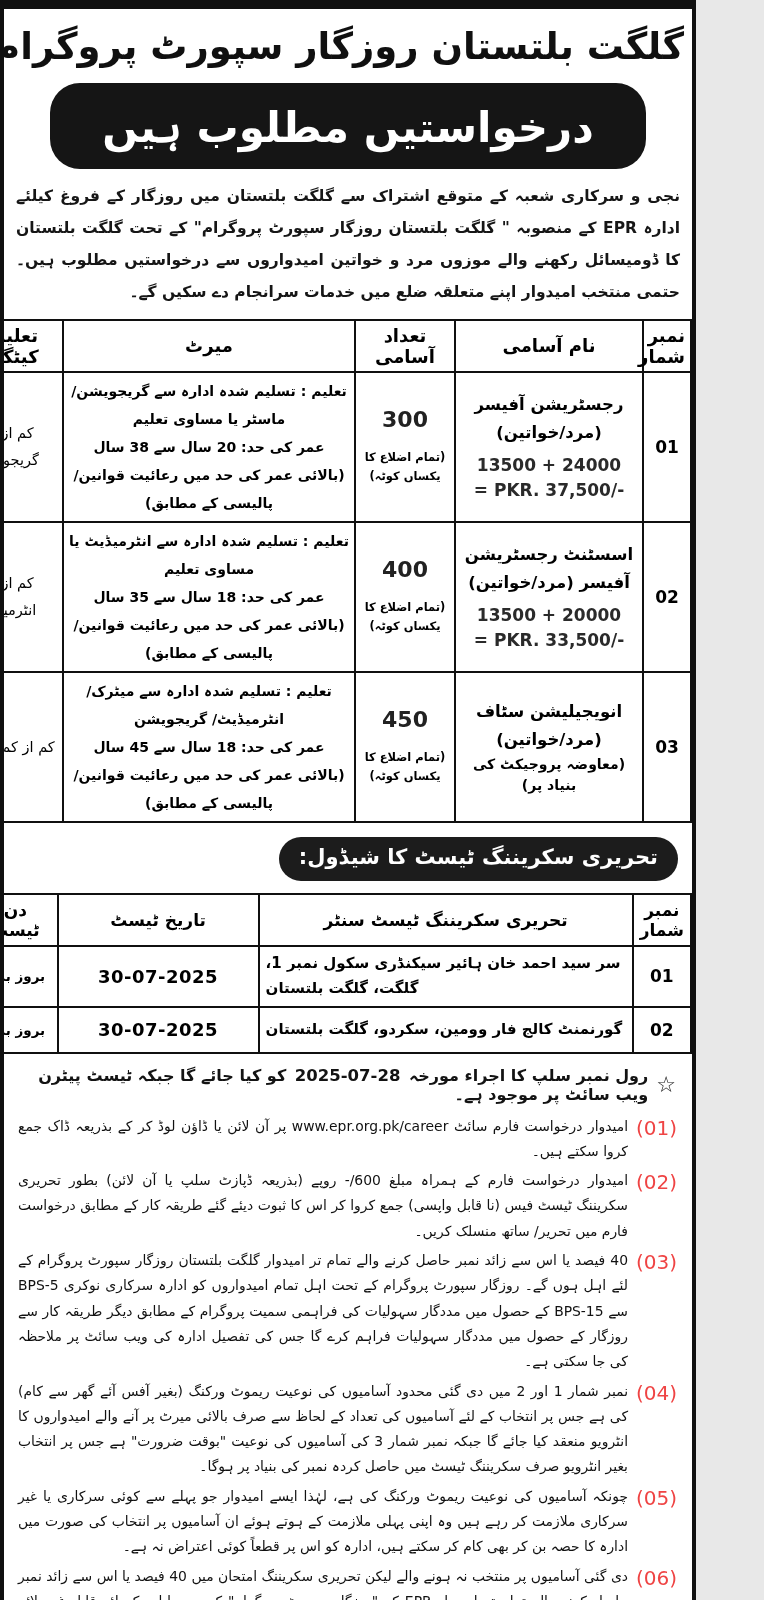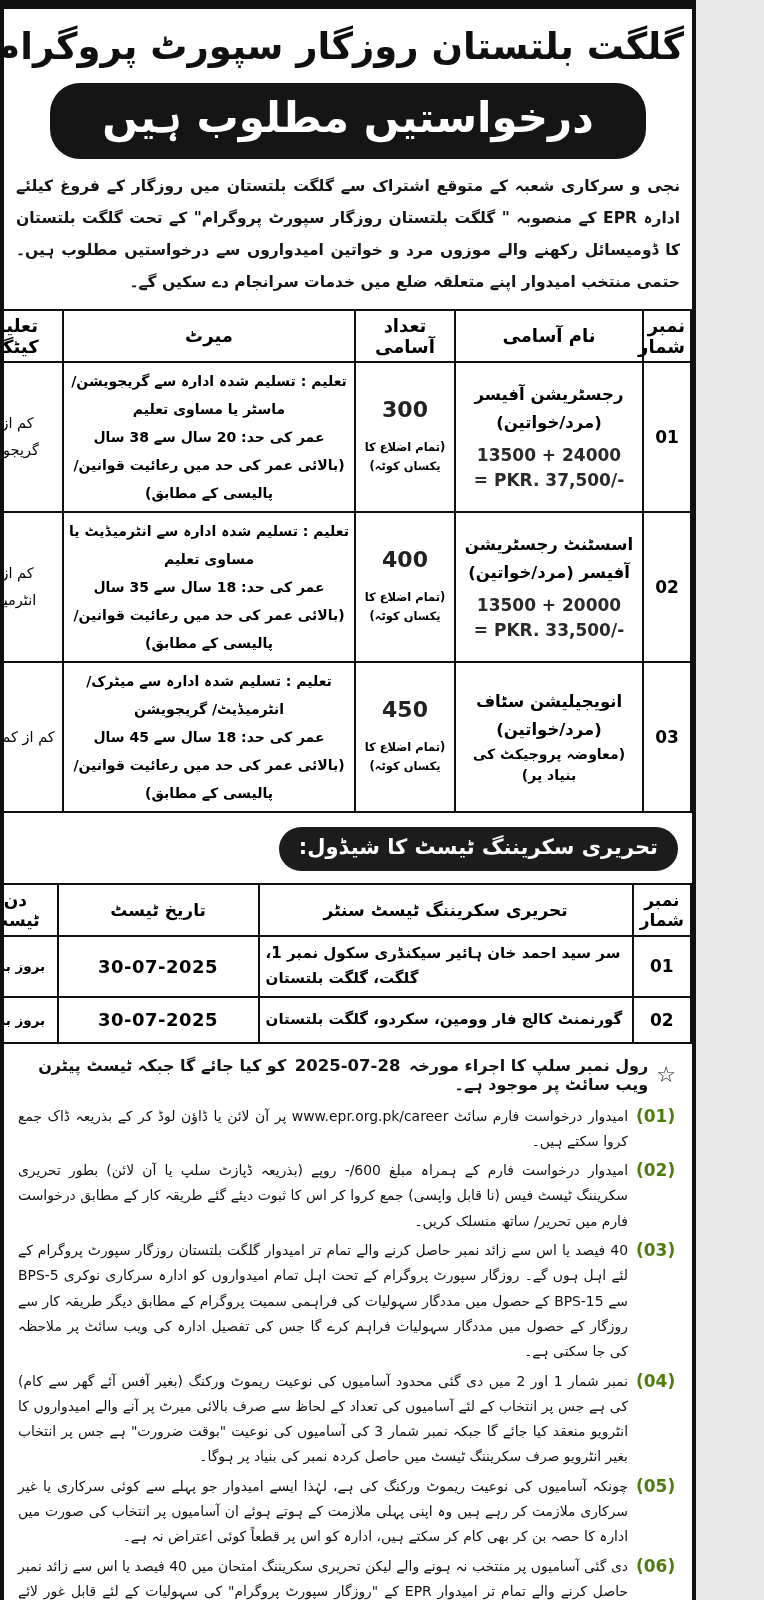--- a/index.html
+++ b/index.html
@@ -12,21 +12,21 @@
   }
   .topbar { height: 9px; background: #101010; flex-shrink: 0; }
 
   .title {
     text-align: center; font-size: 37px; font-weight: bold; color: #101010;
     padding: 14px 8px 4px; line-height: 1.3; white-space: nowrap;
   }
   .banner-wrap { display: flex; justify-content: center; margin: 8px 0 6px; }
   .banner {
     background: #151515; color: #ffffff; font-size: 42px; font-weight: bold;
-    padding: 10px 52px 16px; border-radius: 30px; line-height: 1.2;
+    padding: 20px 52px 16px; border-radius: 30px; line-height: 1.2;
   }
   .intro {
     font-size: 15.5px; font-weight: bold; line-height: 2.05; color: #161616;
     text-align: justify; padding: 6px 12px 8px;
   }
 
   table { border-collapse: collapse; table-layout: fixed; }
   .jobs-table { width: 740px; margin: 2px auto 0; }
   .jobs-table th, .jobs-table td { border: 2.5px solid #101010; vertical-align: middle; padding: 4px 5px; }
   .jobs-table th { font-size: 18px; font-weight: bold; text-align: center; height: 50px; }
@@ -53,21 +53,21 @@
   .sched-date { direction: ltr; text-align: center; font-size: 18px; font-weight: bold; letter-spacing: 0.5px; }
   .sched-day { font-size: 13.5px; font-weight: bold; text-align: center; }
   .sched-table td { height: 46px; }
 
   .star-line { display: flex; align-items: center; gap: 8px; padding: 12px 16px 4px; font-size: 16px; font-weight: bold; color: #131313; }
   .star-glyph { font-size: 22px; line-height: 1; flex-shrink: 0; }
   .star-date { direction: ltr; font-weight: bold; font-size: 16.5px; padding: 0 3px; }
 
   .notes { padding: 6px 14px 4px; display: flex; flex-direction: column; gap: 4px; flex: 1; }
   .note { display: flex; align-items: flex-start; gap: 8px; }
-  .note-num { direction: ltr; flex-shrink: 0; width: 42px; font-size: 17px; font-weight: 700; color: #4d7c0f; padding-top: 2px; }
+  .note-num { direction: ltr; flex-shrink: 0; width: 42px; font-size: 20px; font-weight: 400; color: #ef4444; padding-top: 2px; }
   .note-text { font-size: 13.9px; line-height: 1.82; color: #111; text-align: justify; font-weight: 500; }
 </style>
 </head>
 <body>
 
 <div class="ad">
   <div class="topbar"></div>
 
   <div class="title">گلگت بلتستان روزگار سپورٹ پروگرام</div>
 

